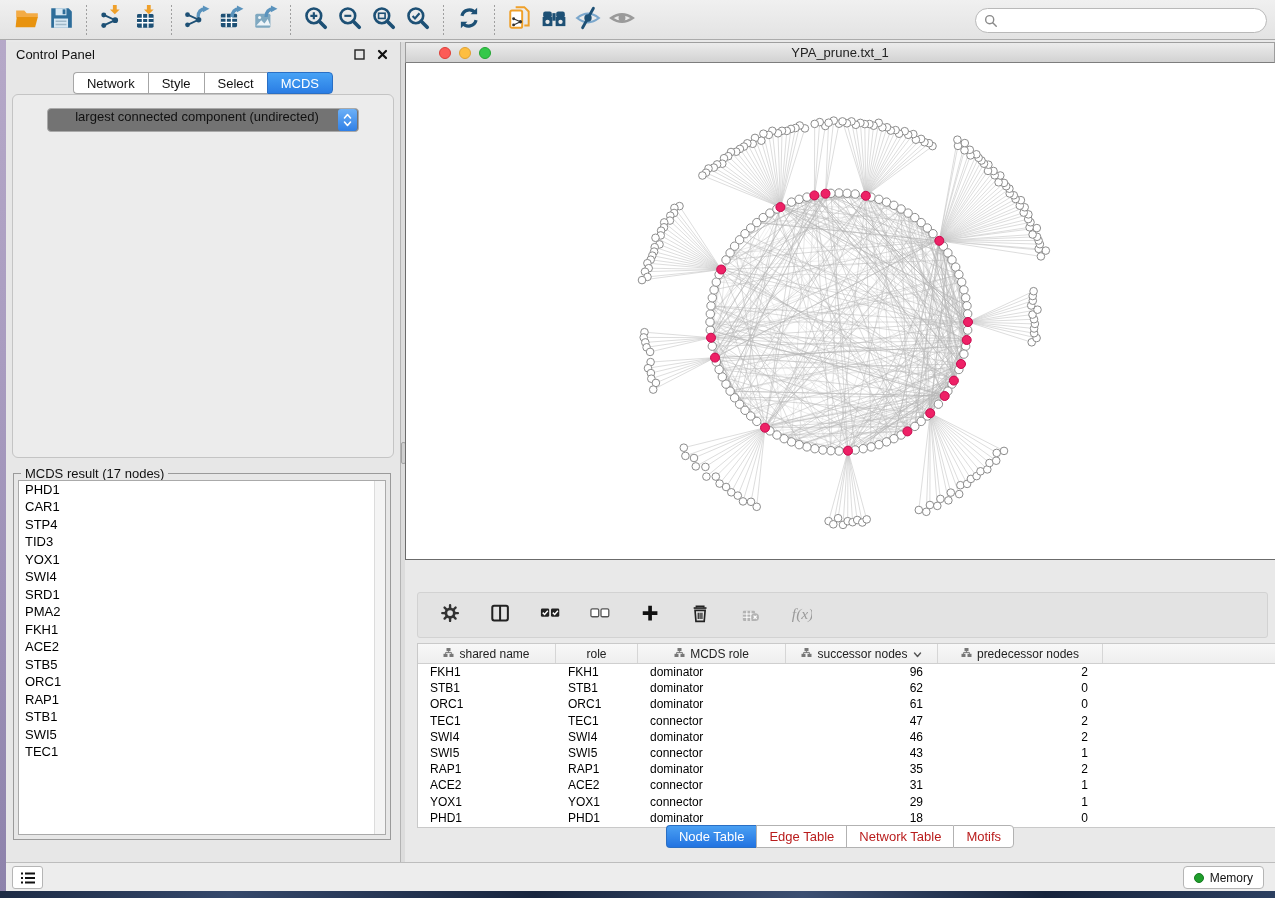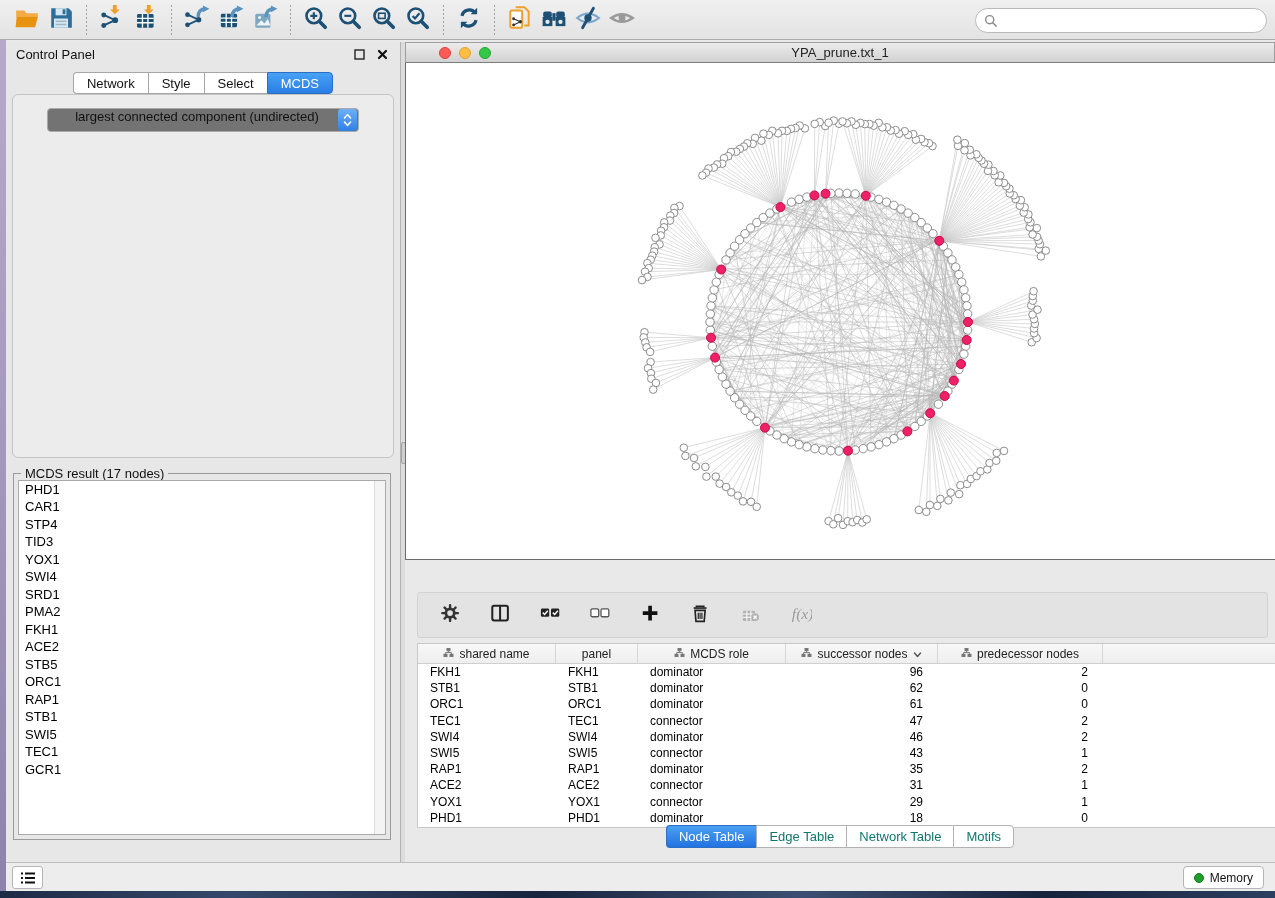--- a/index.html
+++ b/index.html
@@ -95,21 +95,21 @@
   .th svg.sort { width:9px; height:7px; flex:0 0 auto; }
   #table-body { position:absolute; left:0; top:20px; right:14px; bottom:0; overflow:hidden; }
   .tr { display:flex; height:16.2px; align-items:center; }
   .td { font-size:12px; color:#000; overflow:hidden; white-space:nowrap; }
   .td.num { text-align:right; }
   #table-scroll { position:absolute; right:0; top:20px; width:14px; bottom:0; background:#fafafa; border-left:1px solid #e0e0e0; }
   #table-thumb { position:absolute; left:2px; top:6px; width:9px; height:118px; background:#c6c6c6; border-radius:5px; }
 
   #tp-tabs { position:absolute; left:0; bottom:10px; width:100%; display:flex; justify-content:center; }
   .tp-tab { height:23px; padding:0 12px; font-size:13px; background:#fff; border:1px solid #b2b2b2; border-right:none;
-    display:flex; align-items:center; color:#0f766e; }
+    display:flex; align-items:center; color:#b91c1c; }
   .tp-tab:first-child { border-radius:4px 0 0 4px; }
   .tp-tab:last-child { border-radius:0 4px 4px 0; border-right:1px solid #b2b2b2; }
   .tp-tab.active { background:linear-gradient(#4aa0f3,#2273e1); border-color:#2a6fc4; color:#fff; }
 
   
   #status-bar { position:absolute; left:6px; top:862px; width:1269px; height:29px; background:#ededed; border-top:1px solid #bdbdbd; }
   #list-btn { position:absolute; left:6px; top:3px; width:31px; height:23px; background:#fff; border:1px solid #b5b5b5; border-radius:3px;
     display:flex; align-items:center; justify-content:center; }
   #list-btn svg { width:16px; height:14px; }
   #memory-btn { position:absolute; right:11px; top:3px; height:23px; padding:0 10px; background:#fff; border:1px solid #b5b5b5; border-radius:4px;
@@ -327,21 +327,20 @@
           <div class="mcds-item">SRD1</div>
           <div class="mcds-item">PMA2</div>
           <div class="mcds-item">FKH1</div>
           <div class="mcds-item">ACE2</div>
           <div class="mcds-item">STB5</div>
           <div class="mcds-item">ORC1</div>
           <div class="mcds-item">RAP1</div>
           <div class="mcds-item">STB1</div>
           <div class="mcds-item">SWI5</div>
           <div class="mcds-item">TEC1</div>
-          <div class="mcds-item">GCR1</div>
         </div>
       <div id="mcds-scroll"></div>
     </div>
   </div>
 </div>
 
 <div id="v-splitter">
     <div class="grip"></div>
   </div>
 
@@ -1301,21 +1300,21 @@
         <div class="th" style="width: 138px;">
           <span><svg class="tree" viewBox="0 0 11 11">
               <rect x="3.5" y="1" width="4" height="3.2" fill="#777"></rect>
               <rect x="0.5" y="6.8" width="4" height="3.2" fill="#777"></rect>
               <rect x="6.5" y="6.8" width="4" height="3.2" fill="#777"></rect>
               <path d="M5.5 4.2v1.4M2.5 6.8V5.6h6v1.2" fill="none" stroke="#777" stroke-width="1"></path>
             </svg></span>
           <span>shared name</span>
         </div>
         <div class="th" style="width: 82px;">
-          <span>panel</span>
+          <span>role</span>
         </div>
         <div class="th" style="width: 148px;">
           <span><svg class="tree" viewBox="0 0 11 11">
               <rect x="3.5" y="1" width="4" height="3.2" fill="#777"></rect>
               <rect x="0.5" y="6.8" width="4" height="3.2" fill="#777"></rect>
               <rect x="6.5" y="6.8" width="4" height="3.2" fill="#777"></rect>
               <path d="M5.5 4.2v1.4M2.5 6.8V5.6h6v1.2" fill="none" stroke="#777" stroke-width="1"></path>
             </svg></span>
           <span>MCDS role</span>
         </div>

